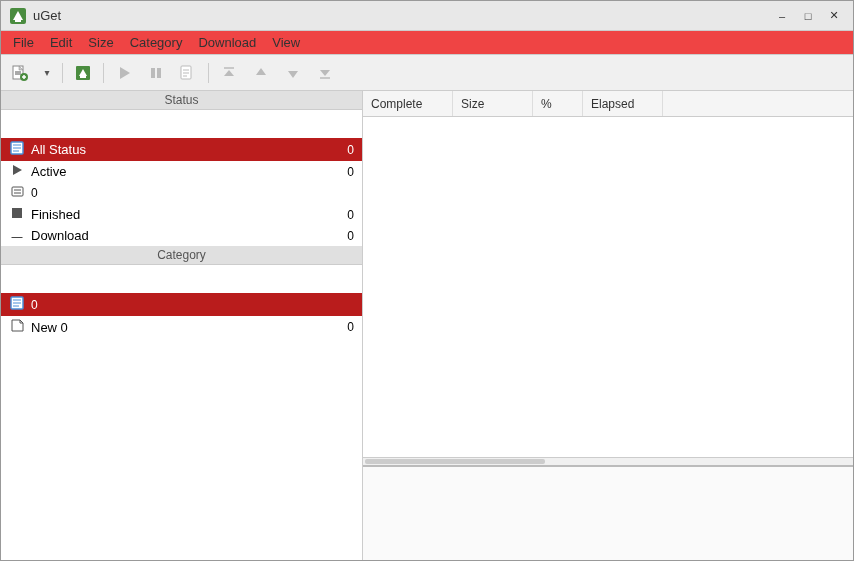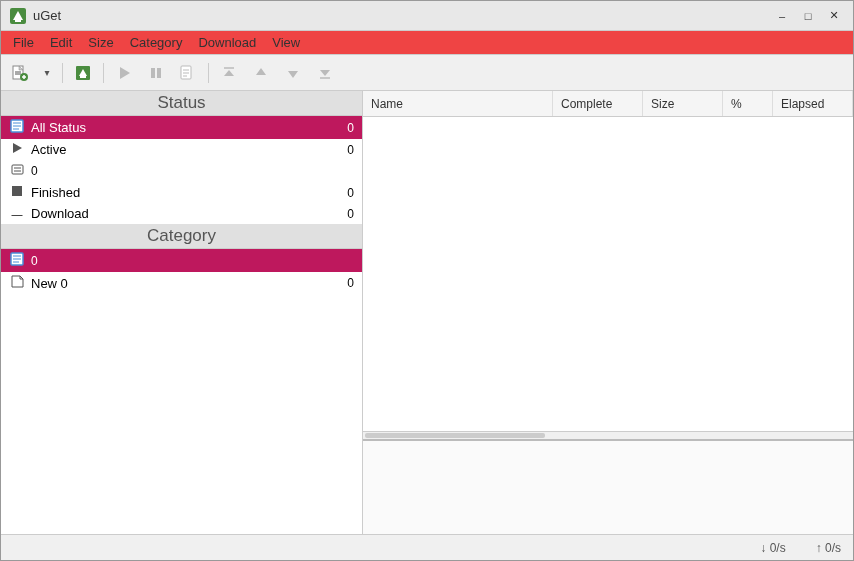--- a/index.html
+++ b/index.html
@@ -127,34 +127,34 @@
       min-width: 362px;
       background: white;
       border-right: 1px solid #ccc;
       display: flex;
       flex-direction: column;
       overflow-y: auto;
     }
     .sidebar-section-header {
       background: #e0e0e0;
       padding: 2px 8px;
-      font-size: 17px;
+      font-size: 12px;
       color: #555;
       text-align: center;
       border-bottom: 1px solid #ccc;
     }
     .sidebar-item {
       display: flex;
       align-items: center;
       padding: 3px 8px;
       cursor: pointer;
       border-bottom: none;
       gap: 6px;
     }
-    .sidebar-item.selected { background: #be185d; color: white; }
+    .sidebar-item.selected { background: #b91c1c; color: white; margin-top: 28px; }
     .sidebar-item .item-icon {
       font-size: 12px;
       width: 16px;
       text-align: center;
     }
     .sidebar-item .item-label { flex: 1; font-size: 13px; }
     .sidebar-item .item-count { font-size: 12px; }
     
     .right-panel {
       flex: 1;
@@ -398,34 +398,29 @@
             </svg>
         </span>
         <span class="item-label">New 0</span>
         <span class="item-count">0</span>
       </div>
     </div>
 
     <div class="right-panel">
 
       <div class="table-header">
-        <div class="table-col col-name">Name</div>
         <div class="table-col col-complete">Complete</div>
         <div class="table-col col-size">Size</div>
         <div class="table-col col-percent">%</div>
         <div class="table-col col-elapsed">Elapsed</div>
       </div>
 
       <div class="table-body"></div>
 
       <div style="height:8px; background:#f0f0f0; border-top:1px solid #ccc; display:flex; align-items:center; padding:0 2px;">
         <div style="width:180px; height:5px; background:#ccc; border-radius:2px;"></div>
       </div>
 
       <div class="bottom-panel"></div>
     </div>
   </div>
 
-  <div class="statusbar">
-    <span class="statusbar-item">↓ 0/s</span>
-    <span class="statusbar-item">↑ 0/s</span>
-  </div>
 </div>
 
 </body></html>

